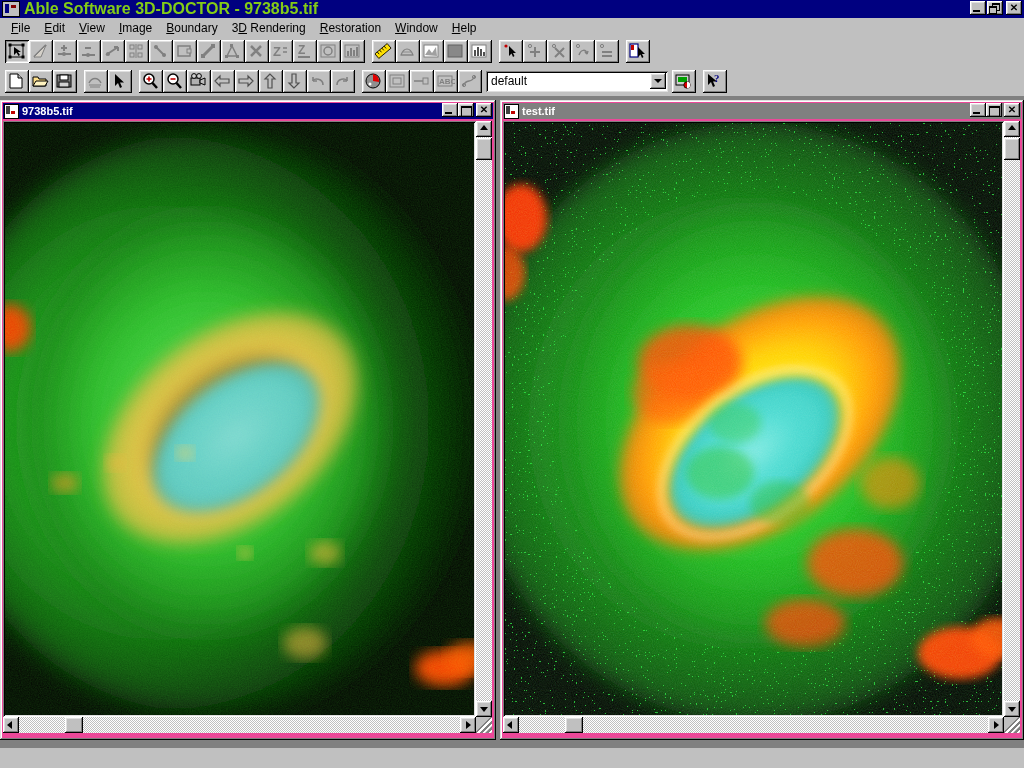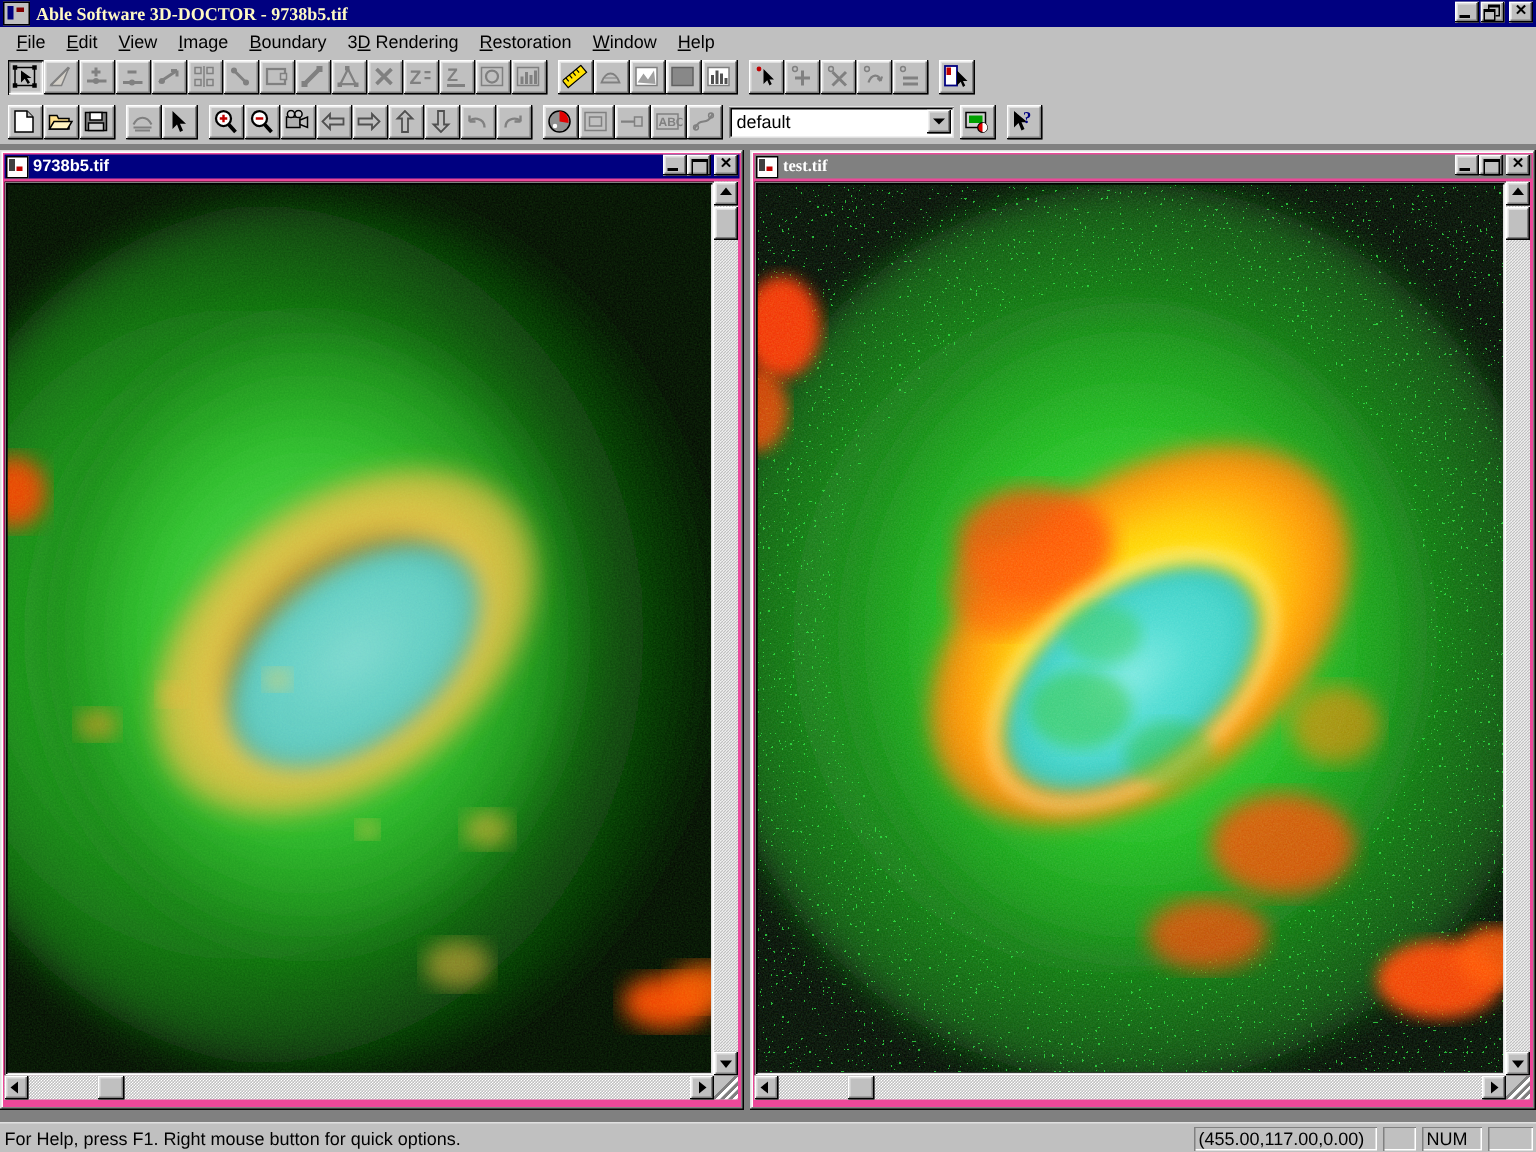--- a/index.html
+++ b/index.html
@@ -21,21 +21,21 @@
     width:16px;height:14px;margin-left:2px;margin-right:4px;
     background:#c0c0c0;border:1px solid #000;position:relative;overflow:hidden;
     flex:0 0 auto;
   }
   #titlebar .tb-icon::before{
     content:"";position:absolute;left:2px;top:2px;width:4px;height:9px;background:#000080;
   }
   #titlebar .tb-icon::after{
     content:"";position:absolute;left:8px;top:3px;width:5px;height:3px;background:#800000;
   }
-  #title-text{color:#fef9c3;font-weight:bold;font-size:12px;letter-spacing:0px;white-space:nowrap;font-family:Liberation Serif, serif;}
+  #title-text{color:#84cc16;font-weight:bold;font-size:16px;letter-spacing:0px;white-space:nowrap;}
   #win-btns{position:absolute;right:2px;top:1px;display:flex;gap:0px;}
   #win-btns .wb{
     width:16px;height:14px;background:#c0c0c0;margin-left:1px;
     box-shadow: inset -1px -1px 0 #000, inset 1px 1px 0 #fff, inset -2px -2px 0 #808080, inset 2px 2px 0 #dfdfdf;
     position:relative;
   }
   #win-btns .wb.gap{margin-left:3px;}
   .gl-min::after{content:"";position:absolute;left:3px;bottom:3px;width:7px;height:2px;background:#000;}
   .gl-max::after{content:"";position:absolute;left:3px;top:3px;width:9px;height:8px;border:1px solid #000;border-top-width:2px;}
   .gl-rest::before{content:"";position:absolute;left:5px;top:2px;width:6px;height:5px;border:1px solid #000;border-top-width:2px;}
@@ -68,20 +68,21 @@
     box-shadow: inset 1px 1px 0 #000, inset -1px -1px 0 #fff, inset 2px 2px 0 #808080, inset -2px -2px 0 #dfdfdf;
   }
   .tbtn svg{position:absolute;left:3px;top:3px;}
   .tsep{width:7px;flex:0 0 auto;}
   .tbar-pad{width:5px;flex:0 0 auto;}
 
   
   .combo{
     width:150px;height:21px;background:#fff;position:relative;margin-left:4px;flex:0 0 auto;
     box-shadow: inset 1px 1px 0 #808080, inset -1px -1px 0 #dfdfdf, inset 2px 2px 0 #000, inset -2px -2px 0 #fff;
+    padding-left: 32px;
   }
   .combo .ctext{position:absolute;left:5px;top:3px;font-size:12px;color:#000;}
   .combo .cbtn{
     position:absolute;right:2px;top:2px;width:16px;height:16px;background:#c0c0c0;
     box-shadow: inset -1px -1px 0 #000, inset 1px 1px 0 #fff, inset -2px -2px 0 #808080, inset 2px 2px 0 #dfdfdf;
   }
   .combo .cbtn::after{
     content:"";position:absolute;left:4px;top:6px;
     border-left:4px solid transparent;border-right:4px solid transparent;border-top:4px solid #000;
   }
@@ -637,21 +638,21 @@
         <div class="sb-thumb" style="left:62px;top:0;width:18px;height:16px;"></div>
         <div class="sb-btn" style="position:absolute;right:0;top:0;width:16px;height:16px;">
           <div class="arr arr-r"></div>
         </div>
       </div>
       <div class="sizegrip" style="left:476px;top:617px;"></div>
     </div>
 
     <div class="childwin" style="left:500px;top:4px;width:524px;height:640px;">
 
-      <div class="cw-title inactive" style="width:518px;font-family:Liberation Serif, serif;">
+      <div class="cw-title inactive" style="width:518px;">
         <div class="cw-icon"></div>
         <div class="cw-text">test.tif</div>
       </div>
       <div class="cw-btns" style="right:4px;">
         <div class="wb gl-min"></div>
         <div class="wb gl-max"></div>
         <div class="wb gap">
             <div class="gl-close">✕</div>
           </div>
       </div>
@@ -771,31 +772,14 @@
         </div>
         <div class="sb-thumb" style="left:62px;top:0;width:18px;height:16px;"></div>
         <div class="sb-btn" style="position:absolute;right:0;top:0;width:16px;height:16px;">
           <div class="arr arr-r"></div>
         </div>
       </div>
       <div class="sizegrip" style="left:504px;top:617px;"></div>
     </div>
   </div>
 
-  <div id="statusbar">
-    <div id="sb-help" class="sb-pane">
-      <span>For Help, press F1. Right mouse button for quick options.</span>
-    </div>
-    <div class="sb-pane" style="left:796px;width:122px;">
-      <span>(455.00,117.00,0.00)</span>
-    </div>
-    <div class="sb-pane" style="left:922px;width:22px;">
-      <span></span>
-    </div>
-    <div class="sb-pane" style="left:948px;width:40px;">
-      <span>NUM</span>
-    </div>
-    <div class="sb-pane" style="left:992px;width:30px;">
-      <span></span>
-    </div>
-  </div>
 
 </div>
 
 </body></html>

